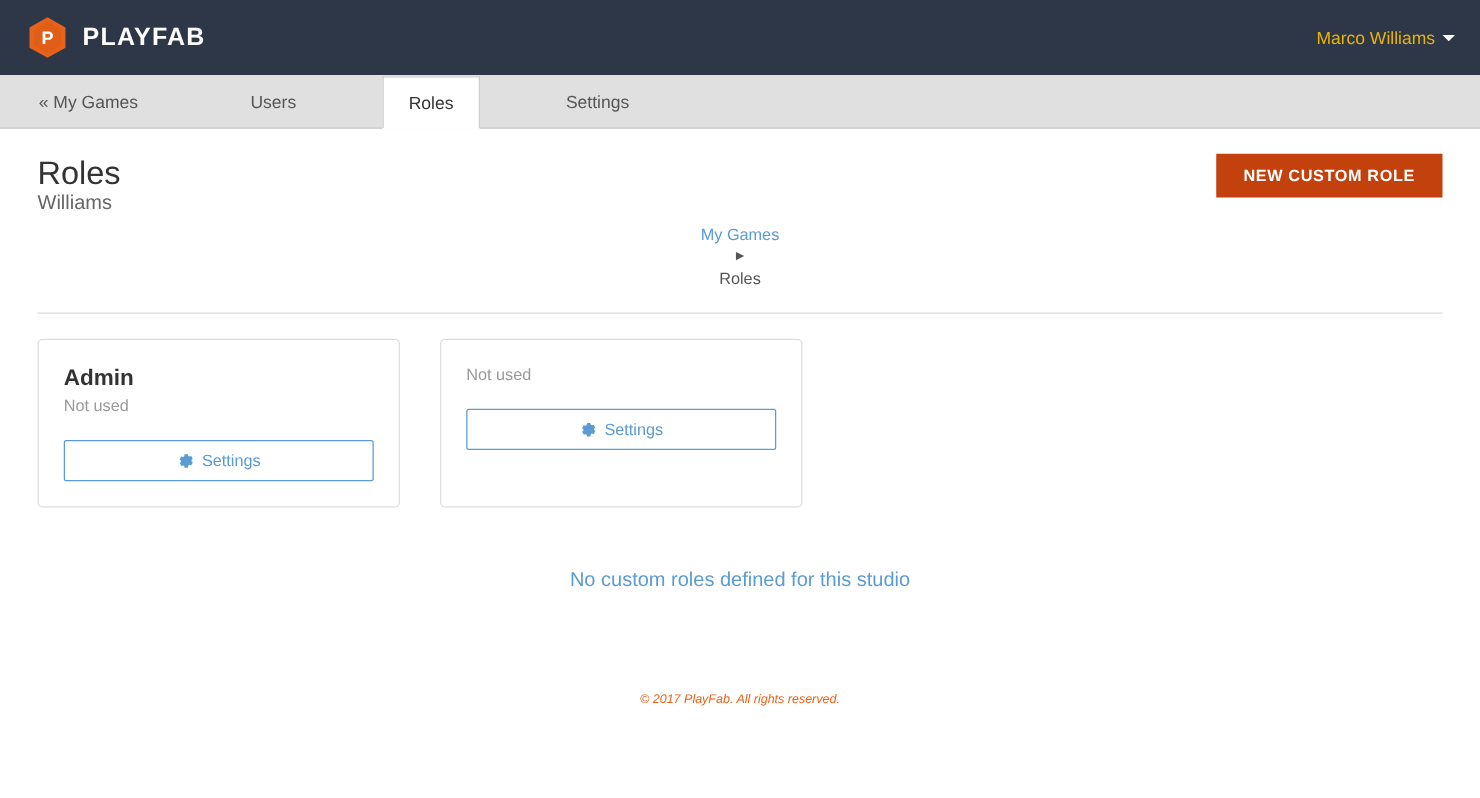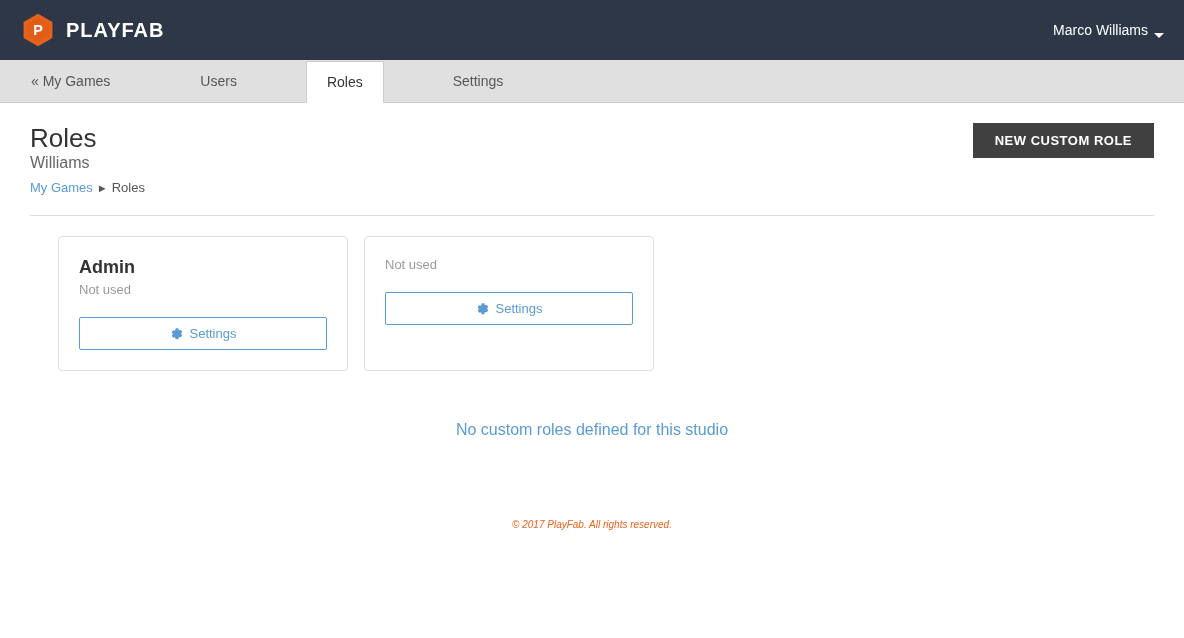--- a/index.html
+++ b/index.html
@@ -23,25 +23,25 @@
       width: 36px;
       height: 36px;
     }
     .logo-text {
       color: #fff;
       font-size: 20px;
       font-weight: bold;
       letter-spacing: 1px;
     }
     .user-menu {
-      color: #ffffff;
+      color: #eab308;
       font-size: 14px;
       cursor: pointer;
       display: flex;
-      align-items: flex-end;
+      align-items: center;
       gap: 6px;
     }
     .chevron-down {
       width: 0; height: 0;
       border-left: 5px solid transparent;
       border-right: 5px solid transparent;
       border-top: 5px solid #fff;
       display: inline-block;
     }
 
@@ -85,21 +85,21 @@
       margin-bottom: 4px;
     }
 
     .page-title {
       font-size: 26px;
       font-weight: 400;
       color: #333;
     }
 
     .new-role-btn {
-      background: #404040;
+      background: #c2410c;
       color: #fff;
       border: none;
       padding: 10px 22px;
       font-size: 13px;
       font-weight: bold;
       letter-spacing: 0.5px;
       cursor: pointer;
       text-transform: uppercase;
     }
 
@@ -110,20 +110,21 @@
       font-weight: 400;
     }
 
     .breadcrumb {
       font-size: 13px;
       color: #5a9bd4;
       display: flex;
       align-items: center;
       gap: 4px;
       margin-bottom: 20px;
+      flex-direction: column;
     }
     .breadcrumb a {
       color: #5a9bd4;
       text-decoration: none;
     }
     .breadcrumb-arrow {
       color: #555;
       font-size: 11px;
     }
     .breadcrumb-current {
@@ -139,24 +140,23 @@
     .section-title {
       font-size: 18px;
       font-weight: 500;
       color: #333;
       margin-bottom: 20px;
     }
 
     
     .roles-grid {
       display: flex;
-      gap: 16px;
+      gap: 32px;
       flex-wrap: wrap;
       margin-bottom: 30px;
-      margin-left: 28px;
     }
 
     .role-card {
       border: 1px solid #ddd;
       border-radius: 4px;
       padding: 20px;
       width: 290px;
       background: #fff;
     }
 

